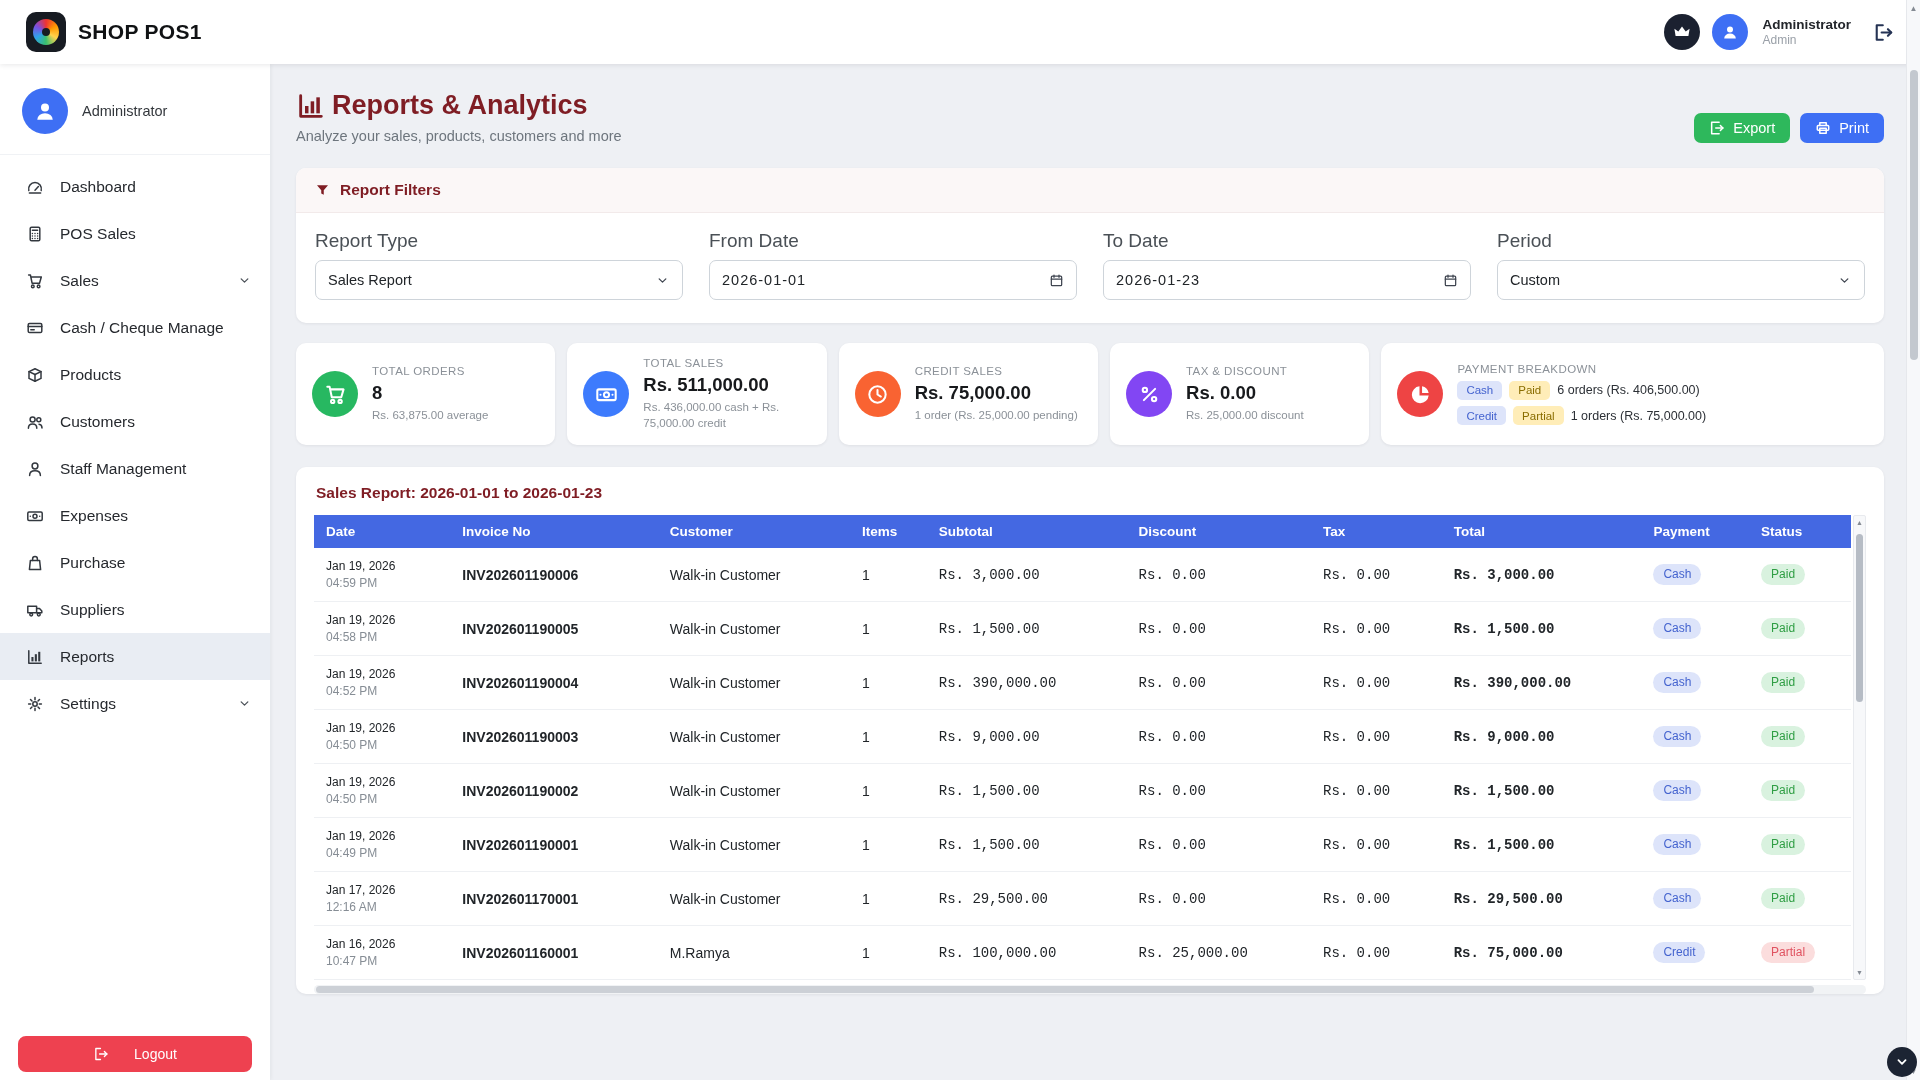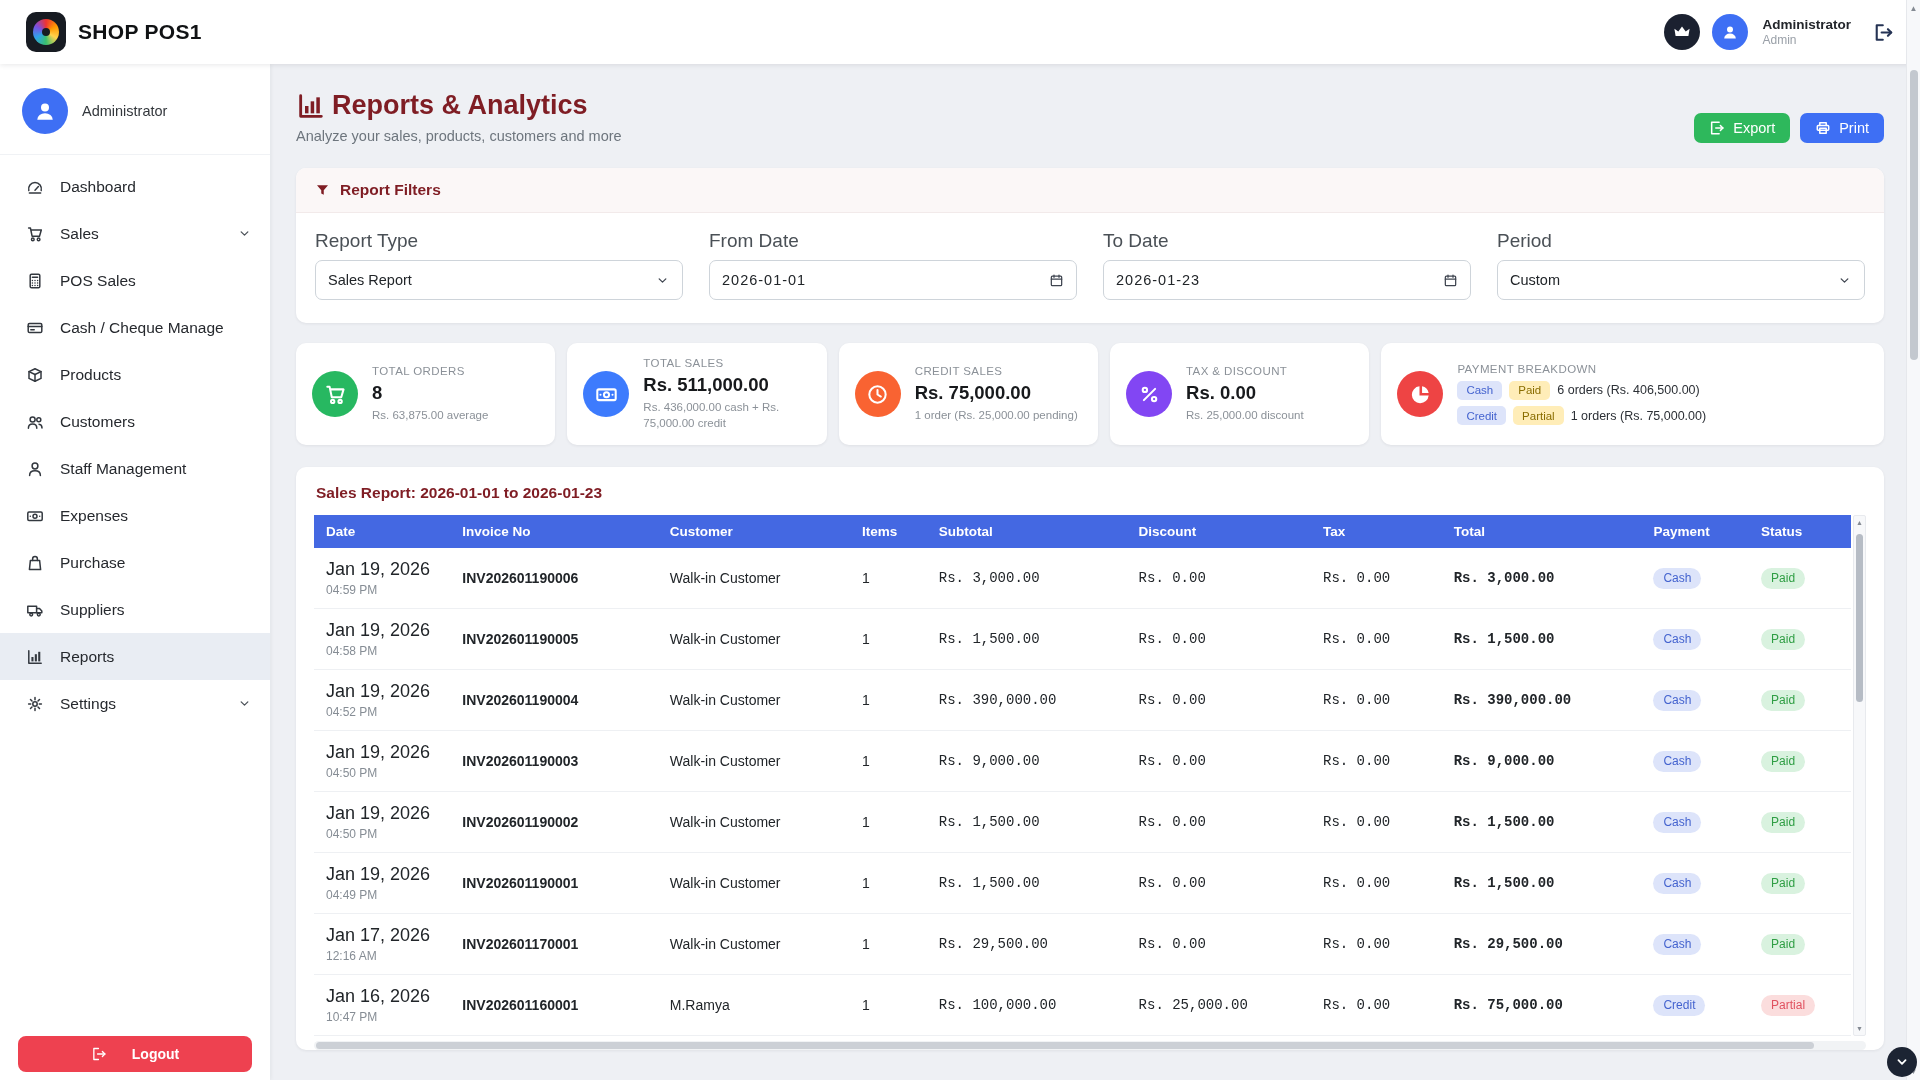--- a/index.html
+++ b/index.html
@@ -40,21 +40,21 @@
 .sidebar{position:fixed;top:64px;left:0;bottom:0;width:270px;background:#fff;box-shadow:1px 0 4px rgba(25,30,40,.06);z-index:20}
 .side-profile{display:flex;align-items:center;gap:14px;padding:24px 22px 20px;border-bottom:1px solid #f0f2f5}
 .profile-name{font-size:14.5px;color:#33373c}
 .side-menu{padding:8px 0 0}
 .menu-item{display:flex;align-items:center;gap:16px;height:47px;padding:0 18px 0 26px;font-size:15.5px;color:#26292e;cursor:pointer}
 .menu-item .mi-icon{color:#33383f;display:flex}
 .menu-item .mi-icon .ic{width:18px;height:18px}
 .menu-item.active{background:#e9edf3}
 .mi-chev{margin-left:auto;color:#4b5158;display:flex}
 .mi-chev .ic{width:15px;height:15px}
-.logout-btn{position:absolute;left:18px;right:18px;bottom:8px;height:36px;background:var(--logout-red);color:#fff;border-radius:8px;font-size:14px;font-weight:bold;display:flex;align-items:center;justify-content:center;gap:25px}
+.logout-btn{position:absolute;left:18px;right:18px;bottom:8px;height:36px;background:var(--logout-red);color:#fff;border-radius:8px;font-size:14px;font-weight:normal;display:flex;align-items:center;justify-content:center;gap:25px}
 .logout-btn .ic{width:16px;height:16px}
 
 
 .main{position:absolute;top:64px;left:270px;right:14px;bottom:0;padding:26px 22px 0 26px;overflow:hidden}
 .page-head{display:flex;align-items:flex-end;justify-content:space-between}
 .page-title{display:flex;align-items:center;gap:6px;font-size:27px;font-weight:bold;color:var(--brand-red)}
 .title-icon{color:var(--brand-red);display:flex}
 .title-icon .ic{width:30px;height:30px;stroke-width:1.7}
 .page-sub{font-size:14.5px;color:#6d757d;margin-top:7px}
 .head-actions{display:flex;gap:10px;margin-bottom:1px}
@@ -99,21 +99,21 @@
 
 
 .report-card{margin-top:22px;}
 .report-head{padding:17px 20px 13px;font-size:15.5px;font-weight:bold;color:var(--brand-red)}
 .table-zone{position:relative;margin:0 18px;padding-right:15px}
 .report-table{width:100%;border-collapse:collapse;table-layout:fixed}
 .report-table th{background:var(--table-header-blue);color:#fff;font-size:13.5px;font-weight:bold;text-align:left;padding:9px 10px;white-space:nowrap;overflow:hidden}
 .report-table th:first-child{padding-left:12px}
 .report-table td{padding:11px 10px;border-bottom:1px solid #eef0f3;font-size:14px;color:#212529;vertical-align:middle;overflow:hidden;white-space:nowrap}
 .report-table td:first-child{padding-left:12px}
-.t-date{font-size:18px}
+.t-date{font-size:12px}
 .t-time{font-size:12px;color:#868d95;margin-top:3px}
 .t-invoice{font-weight:bold;color:#14161a}
 .money{font-family:"Liberation Mono","DejaVu Sans Mono",monospace;font-size:13.5px}
 .t-total{font-weight:bold}
 .vscroll{position:absolute;top:0;right:0;bottom:0;width:13px;background:#f7f8fa;border:1px solid #e8eaee;border-radius:2px}
 .vs-arrow{position:absolute;left:0;right:0;text-align:center;font-size:7px;color:#848a93;top:3px}
 .vs-arrow.down{top:auto;bottom:3px}
 .vs-thumb{position:absolute;left:2px;width:7px;top:18px;height:168px;background:#b6bcc5;border-radius:4px}
 .hscroll{margin:5px 18px 0;height:9px;background:#f1f3f5;border-radius:5px;position:relative}
 .hs-thumb{position:absolute;top:1px;left:2px;height:7px;width:96.5%;background:#ccd0d6;border-radius:4px}
@@ -187,41 +187,41 @@
             <path d="M2.8 12.5a6.4 6.4 0 1 1 12.4 0"></path>
             <path d="M9 12.2l3.4-3.6"></path>
             <path d="M3.4 15h11.2"></path>
           </svg>
         </span>
         <span class="mi-label">Dashboard</span>
       </div>
       <div class="menu-item">
         <span class="mi-icon">
           <svg class="ic " viewBox="0 0 18 18" fill="none" stroke="currentColor" stroke-width="1.5" stroke-linecap="round" stroke-linejoin="round" aria-hidden="true">
+            <rect x="4.2" y="2.2" width="9.6" height="13.6" rx="1.4"></rect>
+            <path d="M6.4 5.2h5.2"></path>
+            <path d="M6.4 8.6h.01M9 8.6h.01M11.6 8.6h.01M6.4 11h.01M9 11h.01M11.6 11h.01M6.4 13.4h.01M9 13.4h.01M11.6 13.4h.01"></path>
+          </svg>
+        </span>
+        <span class="mi-label">POS Sales</span>
+      </div>
+      <div class="menu-item">
+        <span class="mi-icon">
+          <svg class="ic " viewBox="0 0 18 18" fill="none" stroke="currentColor" stroke-width="1.5" stroke-linecap="round" stroke-linejoin="round" aria-hidden="true">
             <path d="M2.6 3h1.8l1.7 8.2h7.4l1.8-6.2H5.2"></path>
             <circle cx="6.8" cy="14.4" r="1.3"></circle>
             <circle cx="12.6" cy="14.4" r="1.3"></circle>
           </svg>
         </span>
         <span class="mi-label">Sales</span>
         <span class="mi-chev">
           <svg class="ic " viewBox="0 0 18 18" fill="none" stroke="currentColor" stroke-width="1.5" stroke-linecap="round" stroke-linejoin="round" aria-hidden="true">
             <path d="M5 7l4 4 4-4"></path>
           </svg>
         </span>
-      </div>
-      <div class="menu-item">
-        <span class="mi-icon">
-          <svg class="ic " viewBox="0 0 18 18" fill="none" stroke="currentColor" stroke-width="1.5" stroke-linecap="round" stroke-linejoin="round" aria-hidden="true">
-            <rect x="4.2" y="2.2" width="9.6" height="13.6" rx="1.4"></rect>
-            <path d="M6.4 5.2h5.2"></path>
-            <path d="M6.4 8.6h.01M9 8.6h.01M11.6 8.6h.01M6.4 11h.01M9 11h.01M11.6 11h.01M6.4 13.4h.01M9 13.4h.01M11.6 13.4h.01"></path>
-          </svg>
-        </span>
-        <span class="mi-label">POS Sales</span>
       </div>
       <div class="menu-item">
         <span class="mi-icon">
           <svg class="ic " viewBox="0 0 18 18" fill="none" stroke="currentColor" stroke-width="1.5" stroke-linecap="round" stroke-linejoin="round" aria-hidden="true">
             <rect x="2.2" y="4.4" width="13.6" height="9.2" rx="1.4"></rect>
             <path d="M2.2 7.4h13.6"></path>
             <path d="M4.8 10.8h3.4"></path>
           </svg>
         </span>
         <span class="mi-label">Cash / Cheque Manage</span>

